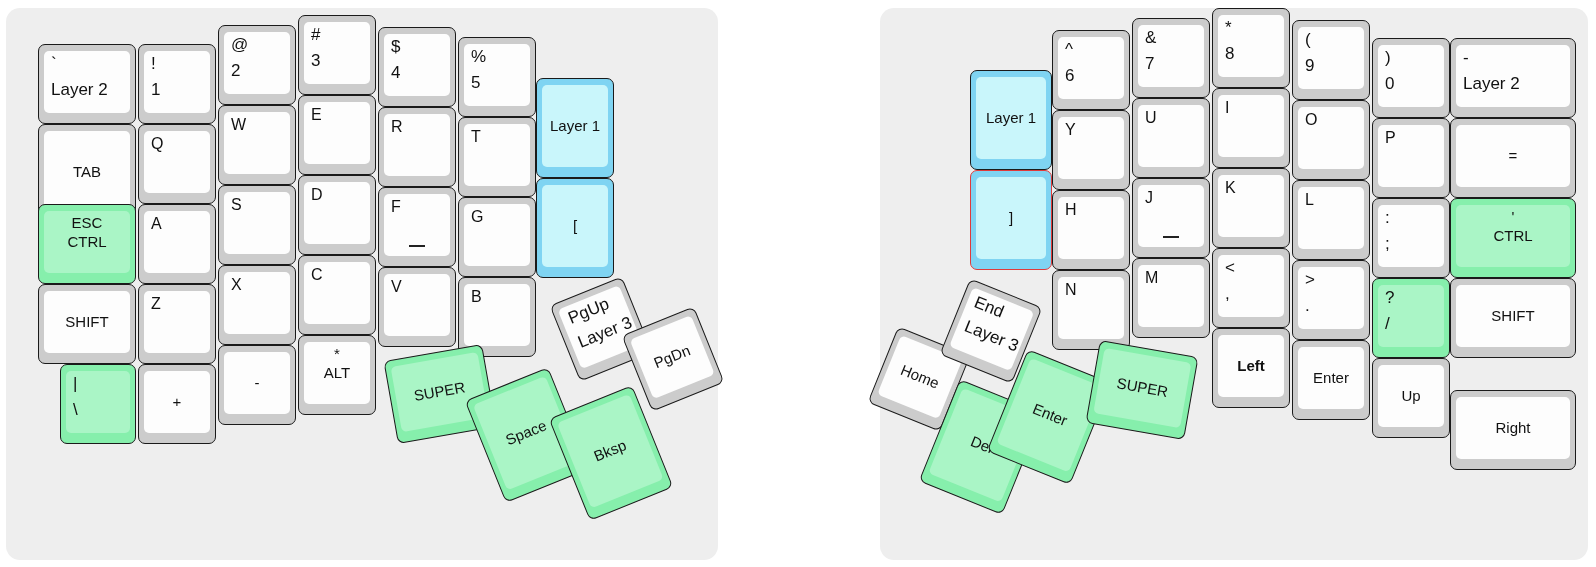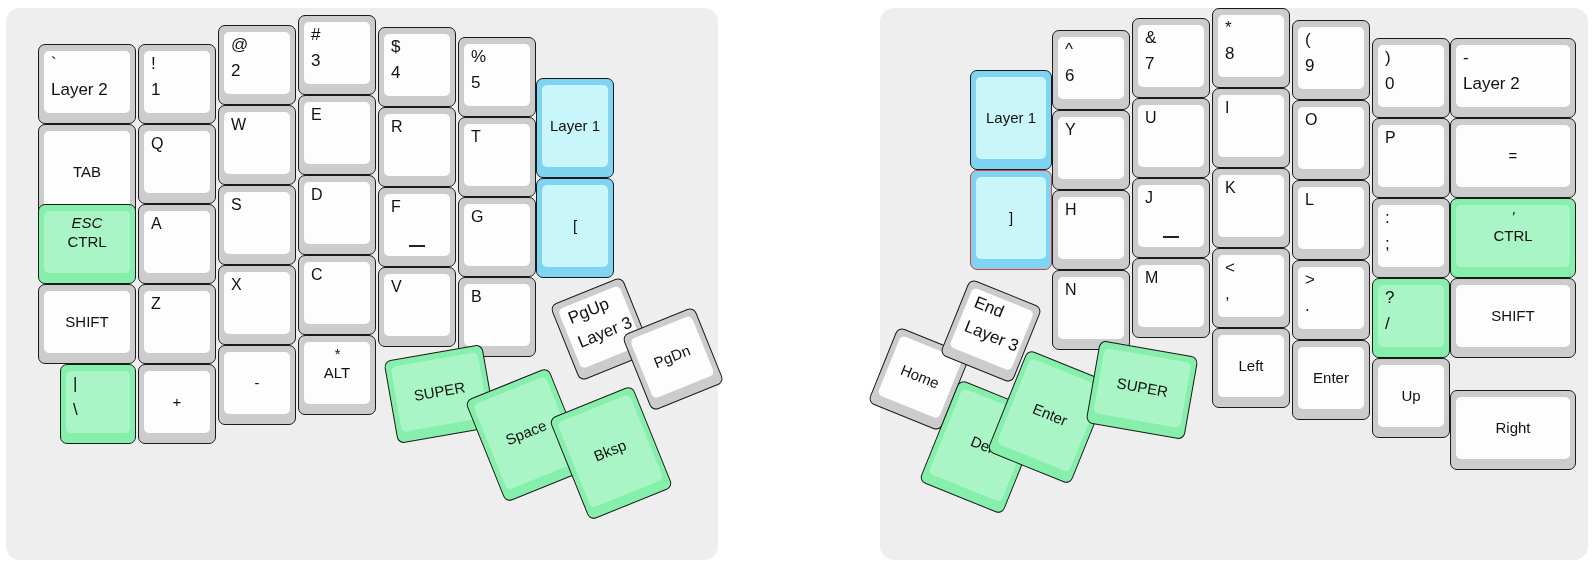--- a/index.html
+++ b/index.html
@@ -15,21 +15,21 @@
   .key{position:absolute;box-sizing:border-box;
        background:#cccccc;border:1.6px solid #1a1a1a;border-radius:7px;
        padding:6px 5px 10px 5px;}
   .key .face{box-sizing:border-box;width:100%;height:100%;
        background:#fdfdfd;border-radius:5px;
        position:relative;overflow:hidden;}
   .key .lbl{position:absolute;left:0;right:0;text-align:center;
        color:#111;line-height:1.12;white-space:pre;}
 
   
-  .lbl.top    {top:4px;font-size:15px;font-style:italic;}
+  .lbl.top    {top:4px;font-size:15px;}
   .lbl.topL   {top:4px;left:7px;right:auto;text-align:left;font-size:16px;}
   .lbl.mid    {top:50%;transform:translateY(-50%);font-size:15px;}
   .lbl.cornerTL{top:3px;left:7px;right:auto;text-align:left;font-size:17px;}
   .lbl.cornerBL{top:46%;left:7px;right:auto;text-align:left;font-size:17px;}
 
   
   .homing{position:absolute;left:50%;transform:translateX(-50%);
           bottom:9px;width:16px;height:2px;background:#222;}
 
   
@@ -304,21 +304,21 @@
         <div class="face">
           <div class="lbl topL">K</div>
         </div>
       </div>
       <div class="key" style="left: 1212px; top: 248px; width: 78px; height: 80px;">
         <div class="face">
           <div class="lbl cornerTL">&lt;</div>
           <div class="lbl cornerBL">,</div>
         </div>
       </div>
-      <div class="key" style="left: 1212px; top: 328px; width: 78px; height: 80px;">
+      <div class="key" style="left: 1212px; top: 328px; width: 78px; height: 80px; font-weight: bold;">
         <div class="face">
           <div class="lbl mid">Left</div>
         </div>
       </div>
       <div class="key" style="left: 1292px; top: 20px; width: 78px; height: 80px;">
         <div class="face">
           <div class="lbl cornerTL">(</div>
           <div class="lbl cornerBL">9</div>
         </div>
       </div>

